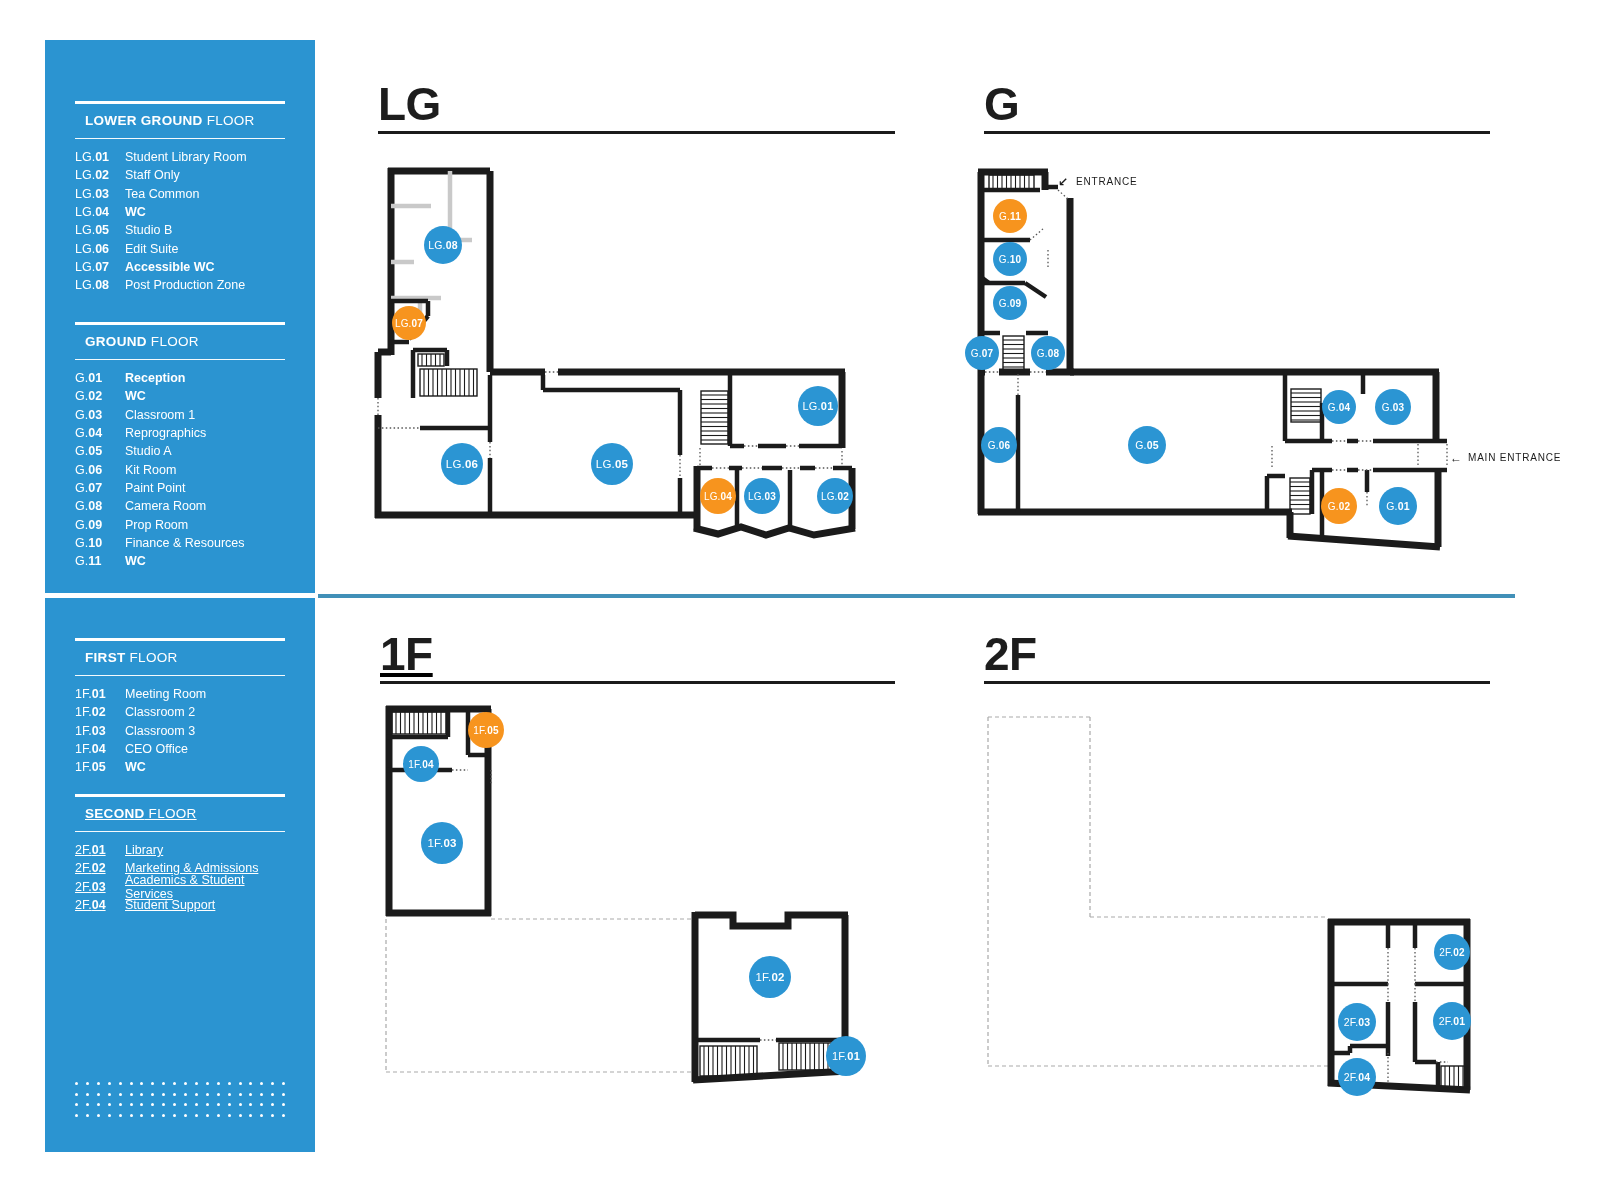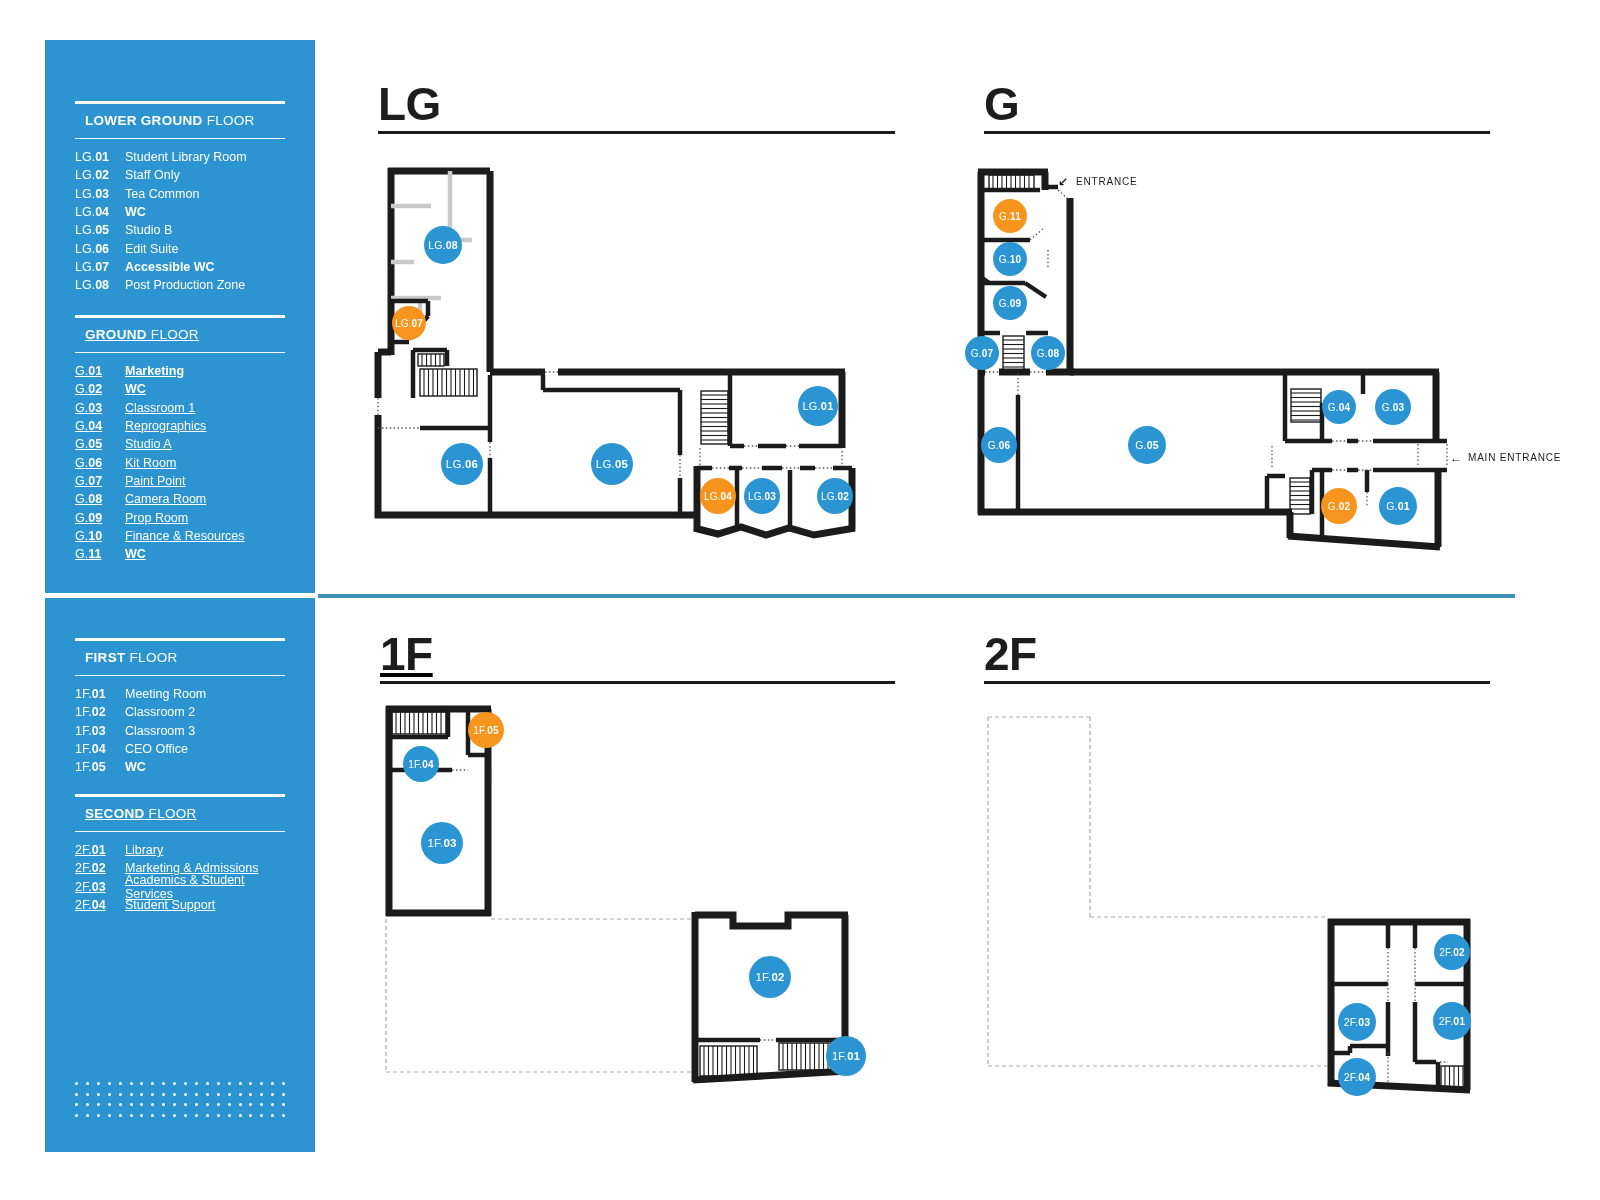--- a/index.html
+++ b/index.html
@@ -76,28 +76,28 @@
             <li>
               <span class="sb-code">LG.<b>07</b></span>
               <span class="sb-name bold">Accessible WC</span>
             </li>
             <li>
               <span class="sb-code">LG.<b>08</b></span>
               <span class="sb-name">Post Production Zone</span>
             </li>
           </ul>
         </div>
-        <div class="sb-section" style="top: 275px; text-decoration: underline;">
+        <div class="sb-section" style="top: 282px;">
           <div class="rule-thick"></div>
           <div class="sb-title"><b>GROUND</b> FLOOR</div>
           <div class="rule-thin"></div>
           <ul class="sb-list">
             <li>
               <span class="sb-code">G.<b>01</b></span>
-              <span class="sb-name bold">Marketing</span>
+              <span class="sb-name bold">Reception</span>
             </li>
             <li>
               <span class="sb-code">G.<b>02</b></span>
               <span class="sb-name bold">WC</span>
             </li>
             <li>
               <span class="sb-code">G.<b>03</b></span>
               <span class="sb-name">Classroom 1</span>
             </li>
             <li>

